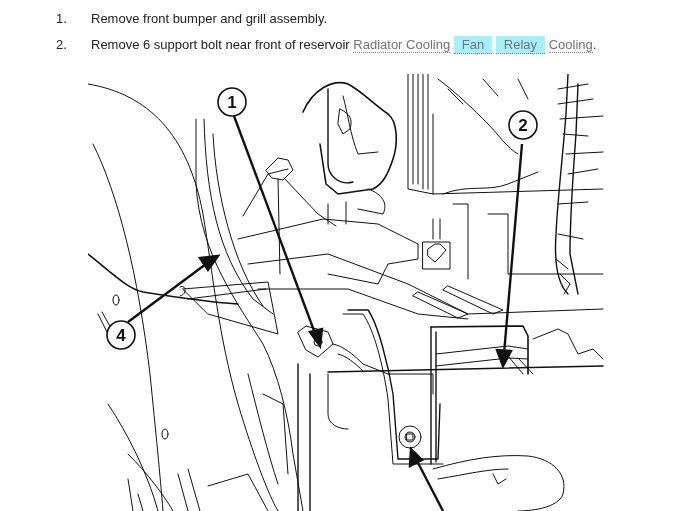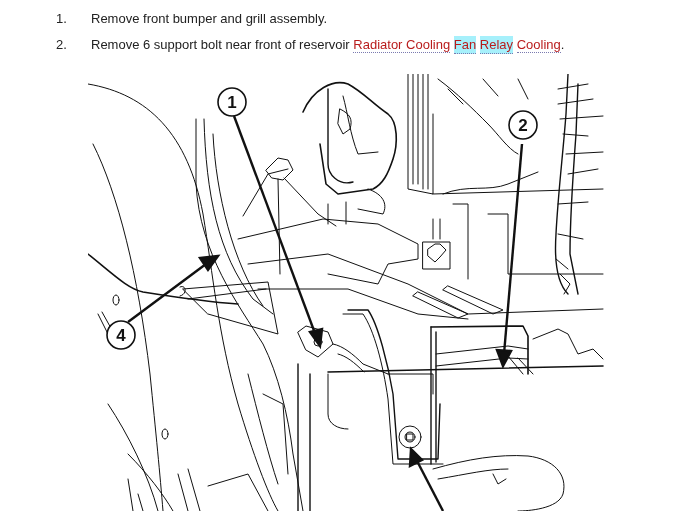--- a/index.html
+++ b/index.html
@@ -1,22 +1,22 @@
 <!DOCTYPE html>
 <html><head>
 <meta charset="utf-8">
 <style>
   html,body{margin:0;padding:0;background:#ffffff;}
   body{width:700px;height:511px;overflow:hidden;position:relative;font-family:"Liberation Sans",sans-serif;color:#222;}
   .steps{position:absolute;left:0;top:0;width:700px;}
   .step{position:absolute;left:0;height:20px;font-size:13px;line-height:20px;white-space:nowrap;}
   .step .num{position:absolute;left:56px;}
   .step .txt{position:absolute;left:91px;}
-  .lnk{color:#b91c1c;text-decoration:none;border-bottom:1px dotted #7a7ab0;cursor:pointer;}
-  .hl{background:#a6f0fb;padding:1px 0;}
+  .lnk{color:#737373;text-decoration:none;border-bottom:1px dotted #7a7ab0;cursor:pointer;}
+  .hl{background:#a6f0fb;padding:1px 8px;}
   .figure{position:absolute;left:88px;top:74px;width:516px;height:437px;}
   svg{display:block;}
 </style>
 </head>
 <body>
 
 <div class="steps">
   <div class="step" style="top:9px;">
     <span class="num">1.</span>
     <span class="txt">Remove front bumper and grill assembly.</span>

